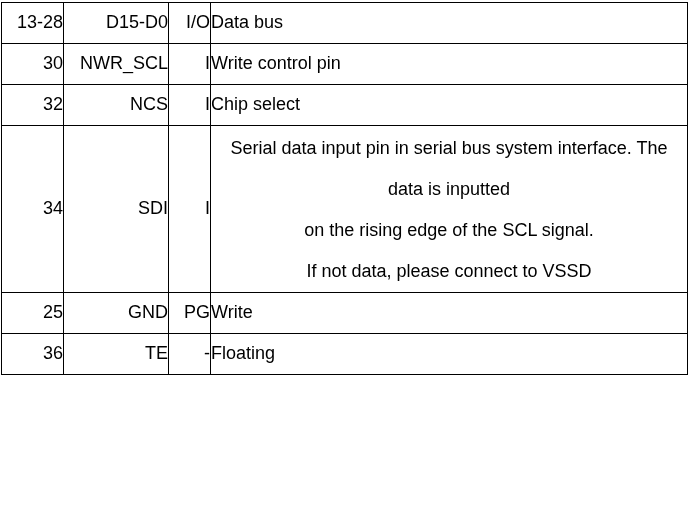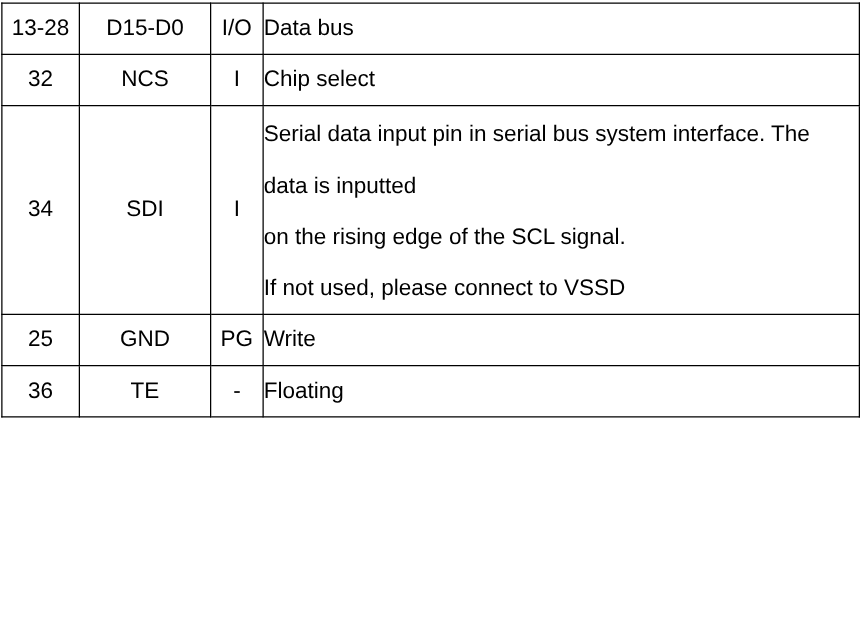--- a/index.html
+++ b/index.html
@@ -41,38 +41,39 @@
 
   
   col.c-pin   { width: 62px; }
   col.c-name  { width: 105px; }
   col.c-io    { width: 42px; }
   col.c-desc  { width: 477px; }
 
   td.pin-no,
   td.pin-name,
   td.pin-io {
-    text-align: center;
+    text-align: right;
   }
 
   td.pin-desc {
     text-align: left;
     padding-left: 7px;
   }
 
   tr.r-normal td {
     height: 40px;
   }
 
   tr.r-tall td {
     height: 166px;
   }
 
   .desc-lines {
     display: block;
+    text-align: center;
   }
   .desc-lines .dline {
     display: block;
     height: 41px;
     line-height: 41px;
     white-space: nowrap;
   }
   .desc-lines .dline:first-child {
     padding-top: 1px;
   }
@@ -89,35 +90,41 @@
       <col class="c-desc">
     </colgroup>
     <tbody>
         <tr class="r-normal">
           <td class="pin-no">13-28</td>
           <td class="pin-name">D15-D0</td>
           <td class="pin-io">I/O</td>
           <td class="pin-desc">Data bus</td>
         </tr>
         <tr class="r-normal">
+          <td class="pin-no">30</td>
+          <td class="pin-name">NWR_SCL</td>
+          <td class="pin-io">I</td>
+          <td class="pin-desc">Write control pin</td>
+        </tr>
+        <tr class="r-normal">
           <td class="pin-no">32</td>
           <td class="pin-name">NCS</td>
           <td class="pin-io">I</td>
           <td class="pin-desc">Chip select</td>
         </tr>
         <tr class="r-tall">
           <td class="pin-no">34</td>
           <td class="pin-name">SDI</td>
           <td class="pin-io">I</td>
           <td class="pin-desc">
             <span class="desc-lines">
               <span class="dline">Serial data input pin in serial bus system interface. The</span>
               <span class="dline">data is inputted</span>
               <span class="dline">on the rising edge of the SCL signal.</span>
-              <span class="dline">If not used, please connect to VSSD</span>
+              <span class="dline">If not data, please connect to VSSD</span>
             </span>
           </td>
         </tr>
         <tr class="r-normal">
           <td class="pin-no">25</td>
           <td class="pin-name">GND</td>
           <td class="pin-io">PG</td>
           <td class="pin-desc">Write</td>
         </tr>
         <tr class="r-normal">

